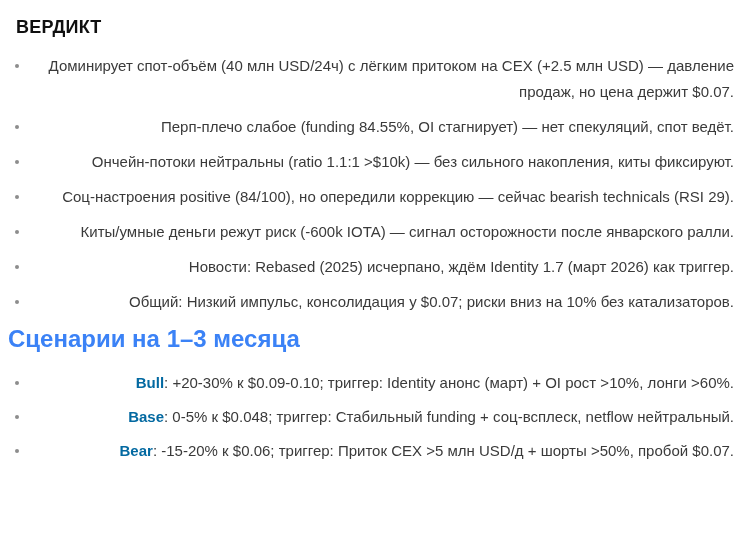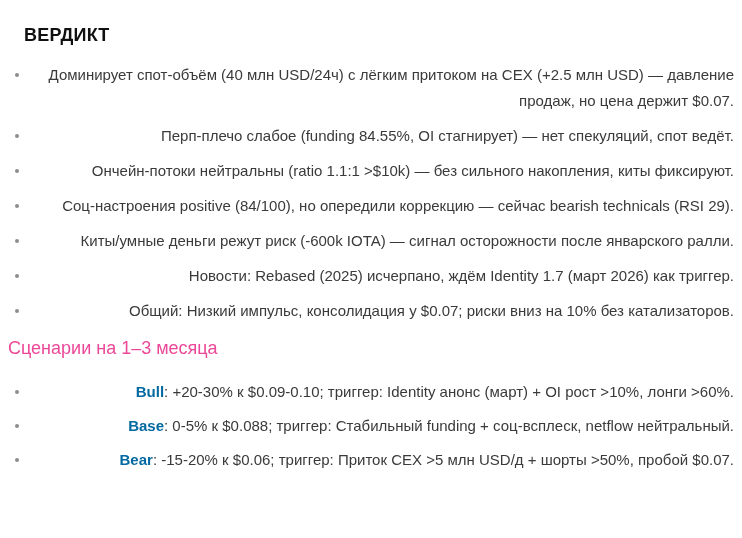--- a/index.html
+++ b/index.html
@@ -15,33 +15,33 @@
     color: #3a3a3a;
     -webkit-font-smoothing: antialiased;
   }
   .report {
     box-sizing: border-box;
     width: 742px;
     height: 538px;
     padding: 8px 8px 0 8px;
   }
   .h-verdict {
-    margin: 16px;
+    margin: 8px;
     font-size: 18px;
     line-height: 22px;
     font-weight: 700;
     color: #101010;
     letter-spacing: 0.2px;
   }
   .h-scenarios {
     margin: 13px 0 0 0;
-    font-size: 18px;
+    font-size: 24px;
     line-height: 22px;
-    font-weight: 400;
-    color: #ec4899;
+    font-weight: 700;
+    color: #3b82f6;
   }
   ul.blist {
     list-style: none;
     margin: 0;
     padding: 0;
   }
   ul.blist.first  { margin-top: 15px; }
   ul.blist.second { margin-top: 20px; }
   ul.blist li {
     position: relative;
@@ -107,21 +107,21 @@
 
   <h3 class="h-scenarios">Сценарии на 1–3 месяца</h3>
 
   <ul class="blist second">
     <li>
       <span class="dot"></span>
       <strong class="slabel">Bull</strong><span>: +20-30% к $0.09-0.10; триггер: Identity анонс (март) + OI рост &gt;10%, лонги &gt;60%.</span>
     </li>
     <li>
       <span class="dot"></span>
-      <strong class="slabel">Base</strong><span>: 0-5% к $0.088; триггер: Стабильный funding + соц-всплеск, netflow нейтральный.</span>
+      <strong class="slabel">Base</strong><span>: 0-5% к $0.048; триггер: Стабильный funding + соц-всплеск, netflow нейтральный.</span>
     </li>
     <li>
       <span class="dot"></span>
       <strong class="slabel">Bear</strong><span>: -15-20% к $0.06; триггер: Приток CEX &gt;5 млн USD/д + шорты &gt;50%, пробой $0.07.</span>
     </li>
   </ul>
 
 </main>
 
 </body></html>

